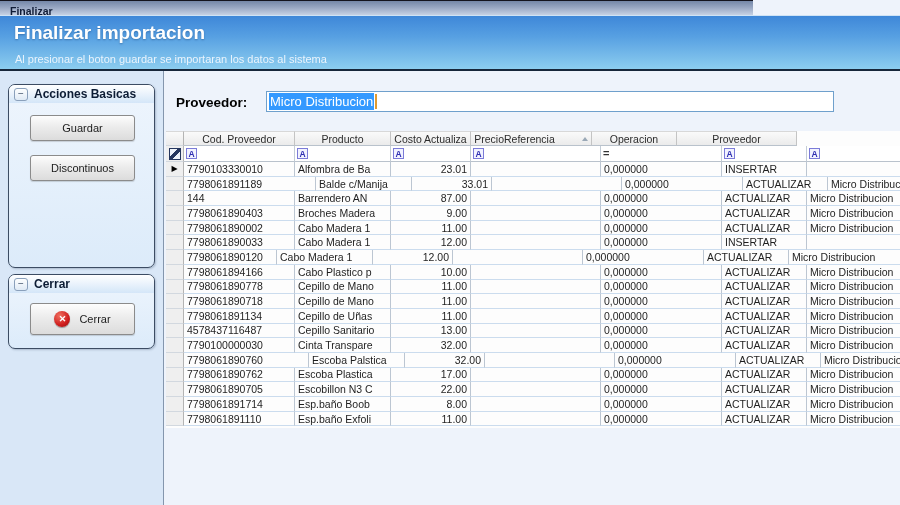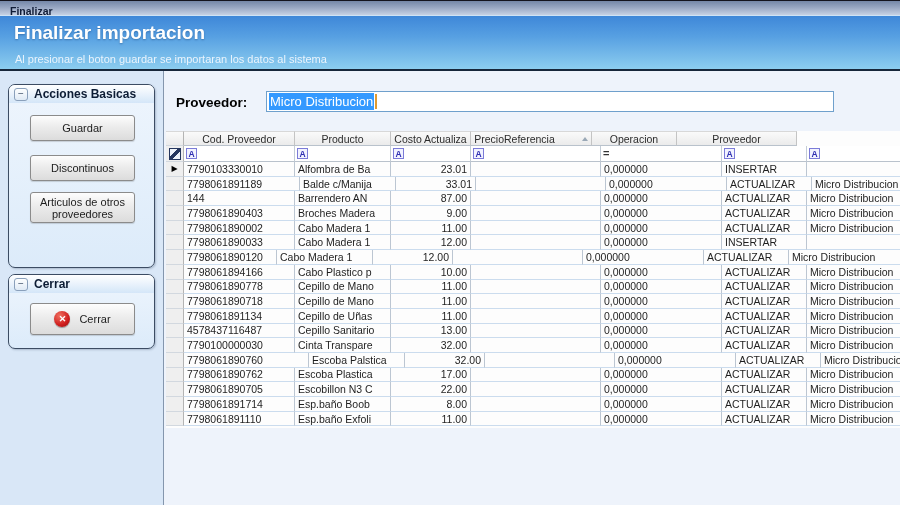--- a/index.html
+++ b/index.html
@@ -4,21 +4,21 @@
 <style>
   * { box-sizing: border-box; margin: 0; padding: 0; }
   html, body { width: 900px; height: 505px; overflow: hidden; }
   body {
     position: relative;
     font-family: "Liberation Sans", sans-serif;
     background: #eef3fb;
   }
   
   .titlebar {
-    position: absolute; left: 0; top: 0; width: 900px; height: 15px;
+    position: absolute; left: 0; top: 0; width: 753px; height: 15px;
     background: linear-gradient(#7487a8, #97a6c2 45%, #c6d1e4);
     border-top: 1px solid #14141f;
   }
   .titlebar .wtitle {
     font-size: 10.5px; font-weight: bold; color: #101c36;
     line-height: 14px; padding-left: 10px; display: inline-block;
   }
   
   .banner {
     position: absolute; left: 0; top: 15px; width: 900px; height: 56px;
@@ -157,21 +157,20 @@
 
 <div class="sidebar">
 
   <div class="groupbox" style="top:13px; height:184px;">
     <div class="gb-header">
       <span class="collapse-btn">−</span>
       <span class="gb-title">Acciones Basicas</span>
     </div>
     <button class="btn" style="top:70px; height:26px;">Discontinuos</button>
     <button class="btn" style="top:30px; height:26px;">Guardar</button>
-    <button class="btn" style="top:107px; height:31px;">Articulos de otros proveedores</button>
   </div>
 
   <div class="groupbox" style="top:203px; height:75px;">
     <div class="gb-header">
       <span class="collapse-btn">−</span>
       <span class="gb-title">Cerrar</span>
     </div>
     <button class="btn" style="top:28px; height:32px;">
       <span class="red-x">✕</span>
       <span>Cerrar</span>
@@ -243,21 +242,21 @@
         <div class="dcell" style="width: 111px;">7790103330010</div>
         <div class="dcell" style="width: 96px;">Alfombra de Ba</div>
         <div class="dcell num" style="width: 80px;">23.01</div>
         <div class="dcell" style="width: 130px;"></div>
         <div class="dcell" style="width: 121px;">0,000000</div>
         <div class="dcell" style="width: 85px;">INSERTAR</div>
         <div class="dcell" style="width: 120px;"></div>
       </div>
       <div class="grow">
         <div class="dcell rowhead"></div>
-        <div class="dcell" style="width: 116px;">7798061891189</div>
+        <div class="dcell" style="width: 132px;">7798061891189</div>
         <div class="dcell" style="width: 96px;">Balde c/Manija</div>
         <div class="dcell num" style="width: 80px;">33.01</div>
         <div class="dcell" style="width: 130px;"></div>
         <div class="dcell" style="width: 121px;">0,000000</div>
         <div class="dcell" style="width: 85px;">ACTUALIZAR</div>
         <div class="dcell" style="width: 120px;">Micro Distribucion</div>
       </div>
       <div class="grow">
         <div class="dcell rowhead"></div>
         <div class="dcell" style="width: 111px;">144</div>

